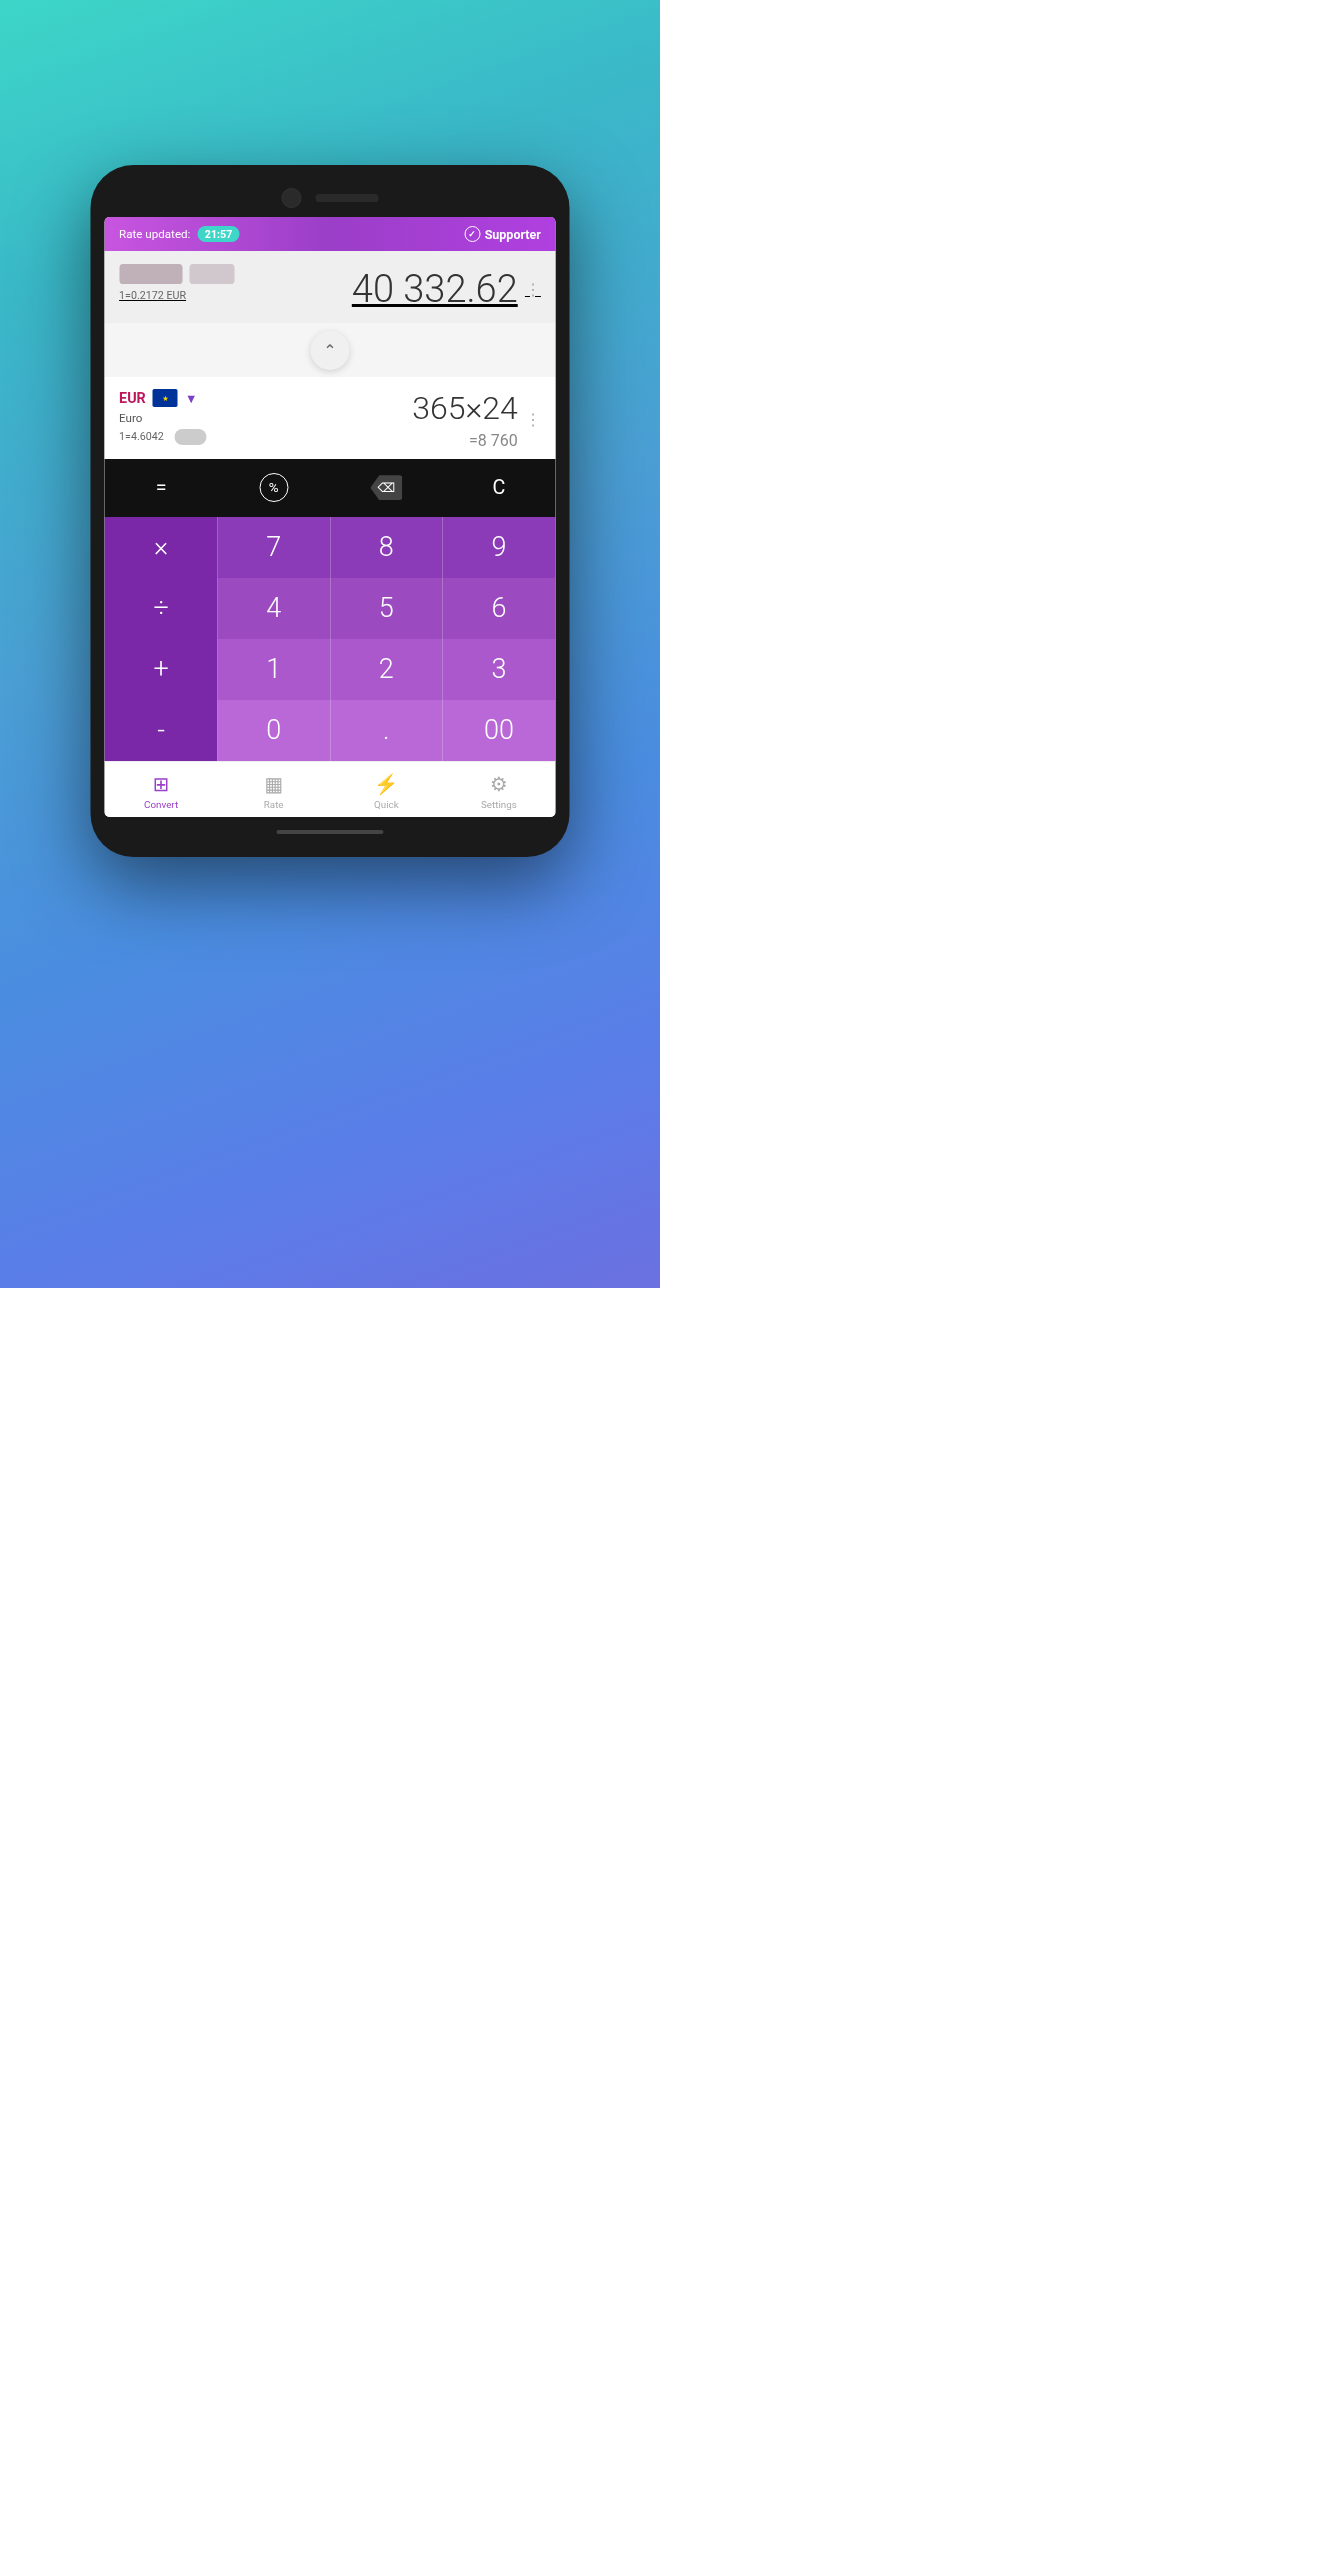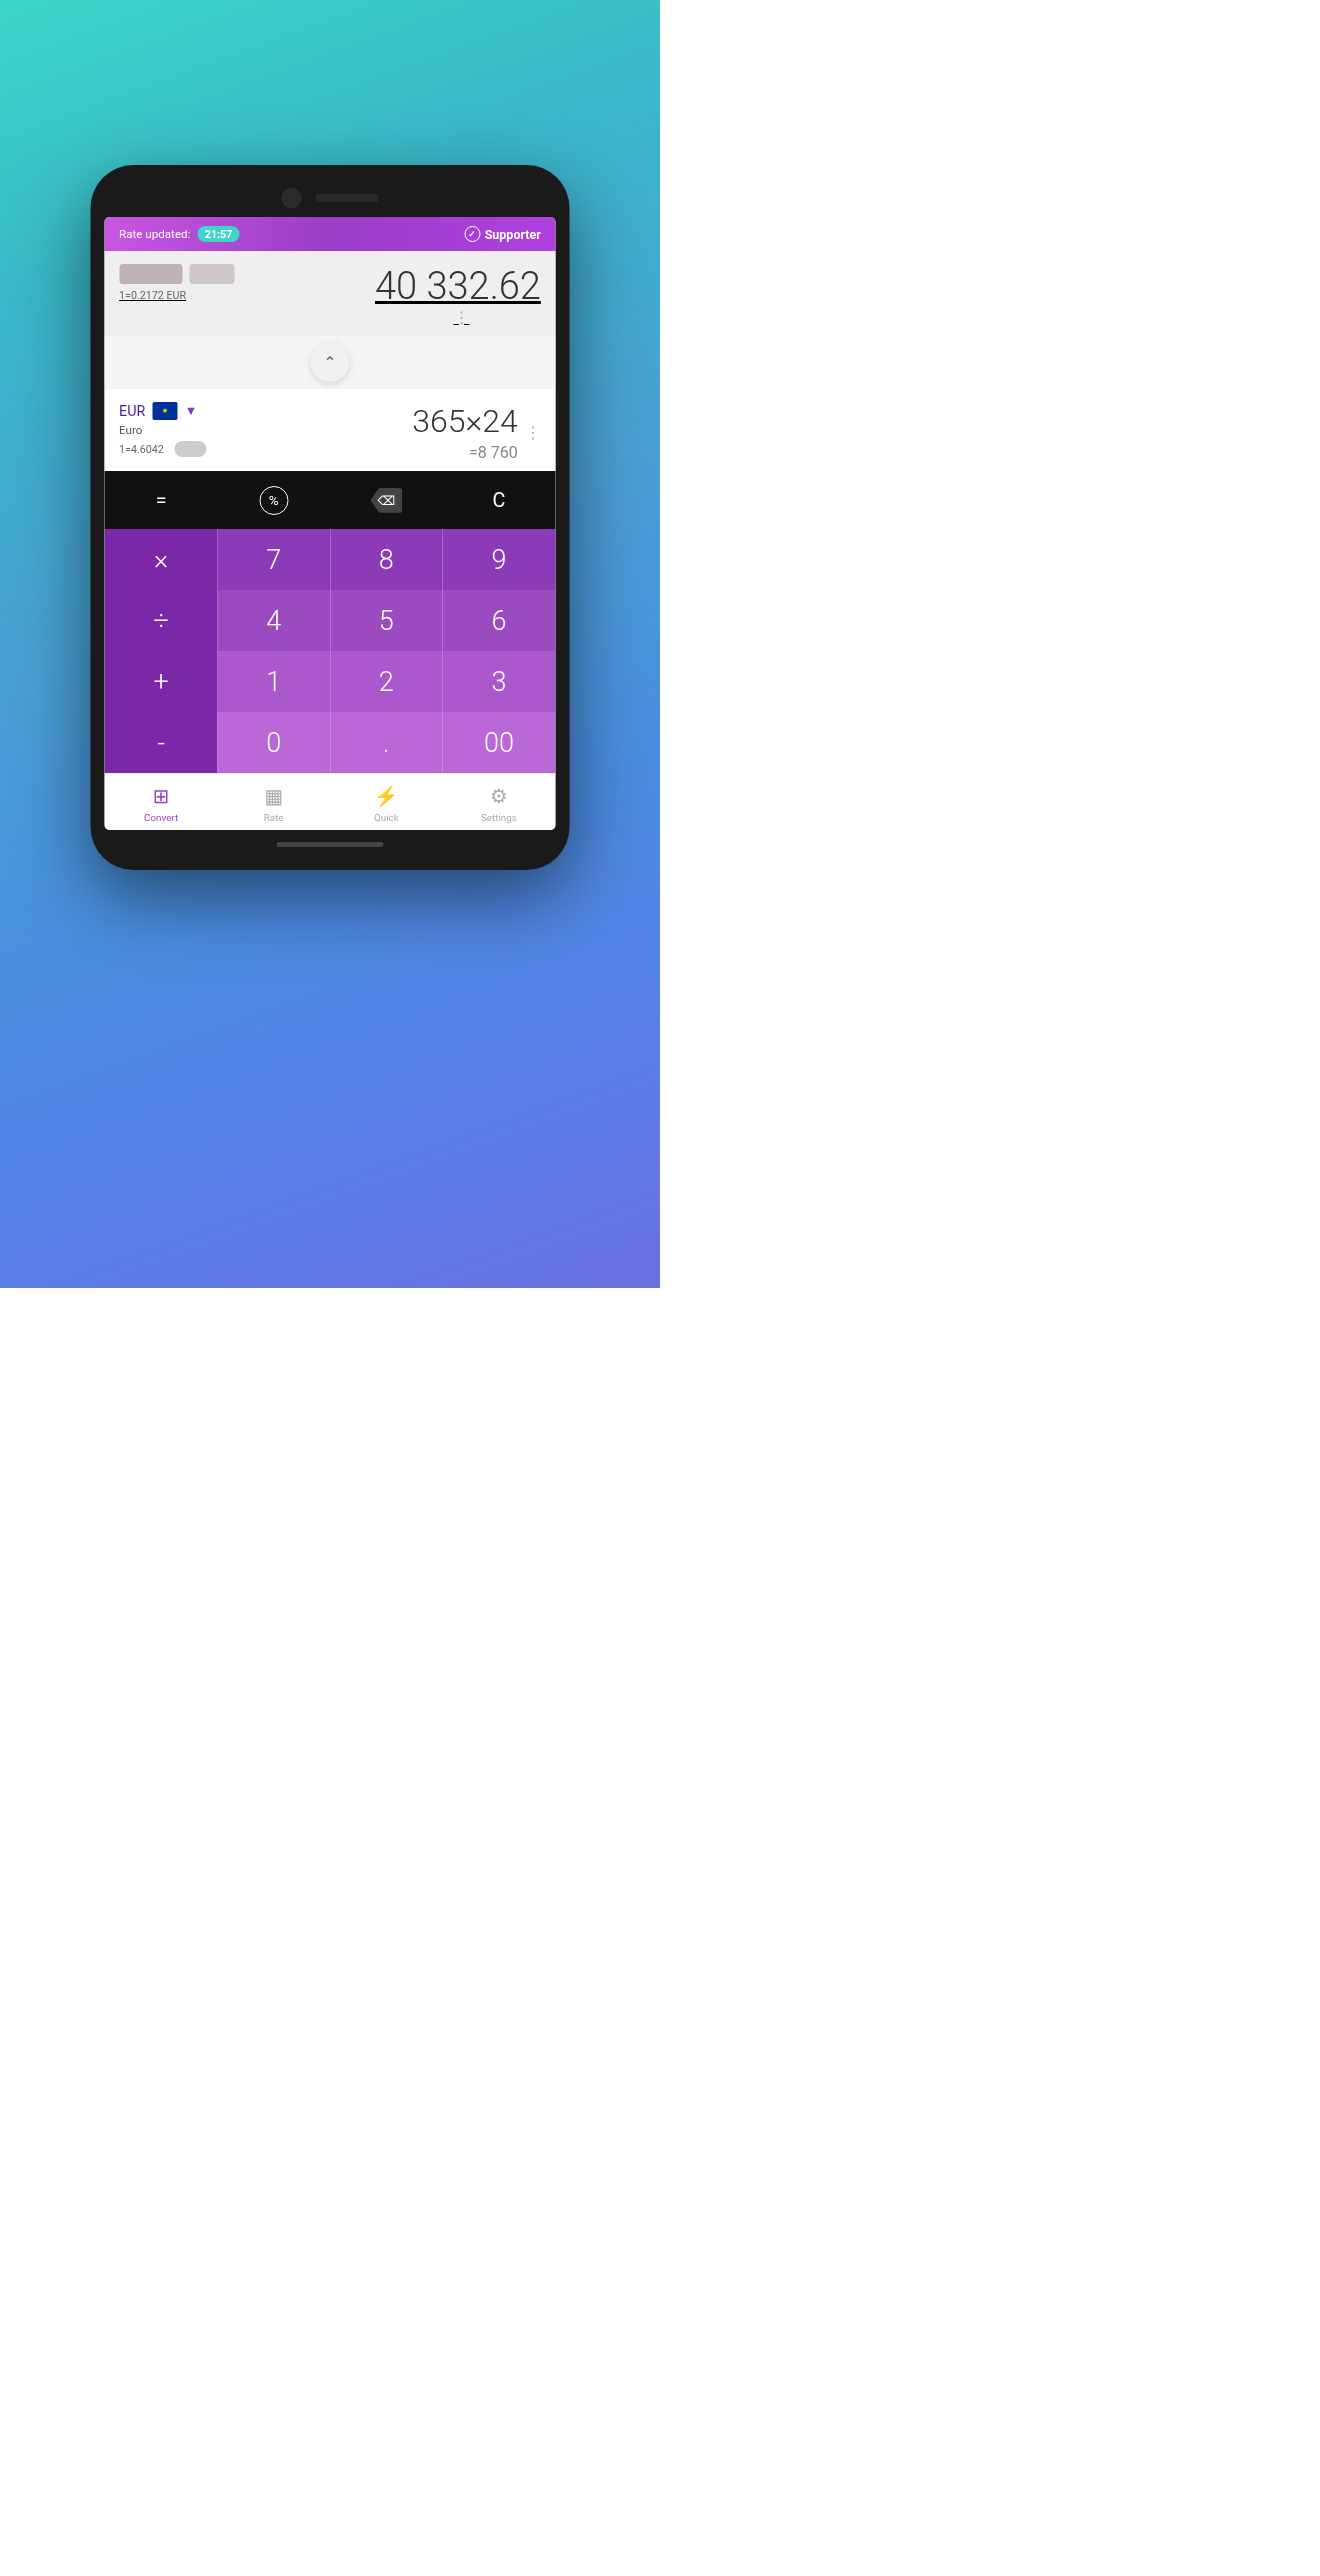--- a/index.html
+++ b/index.html
@@ -231,22 +231,22 @@
     }
 
     .eur-flag-row {
       display: flex;
       align-items: center;
       gap: 7.2px;
     }
 
     .eur-text {
       font-size: 14.3px;
-      font-weight: normal;
-      color: #4c1d95;
+      font-weight: bold;
+      color: #be185d;
     }
 
     .eu-flag {
       width: 25px;
       height: 18px;
       background: #003399;
       border-radius: 1.8px;
       display: flex;
       align-items: center;
       justify-content: center;
@@ -426,21 +426,21 @@
         <div class="converter-section">
 
           <div class="currency-row">
             <div class="currency-left">
               <div class="currency-flag-block">
                 <div class="flag-placeholder"></div>
                 <div class="flag-placeholder-2"></div>
               </div>
               <div class="currency-rate-text">1=0.2172 EUR</div>
             </div>
-            <div style="display:flex;align-items:center;flex-direction:column;">
+            <div style="display:flex;align-items:center;">
               <div class="currency-amount">40 332.62</div>
               <div class="more-icon">⋮</div>
             </div>
           </div>
 
           <div class="swap-row">
             <div class="swap-btn">⌃</div>
           </div>
 
           <div class="currency-row-bottom">

